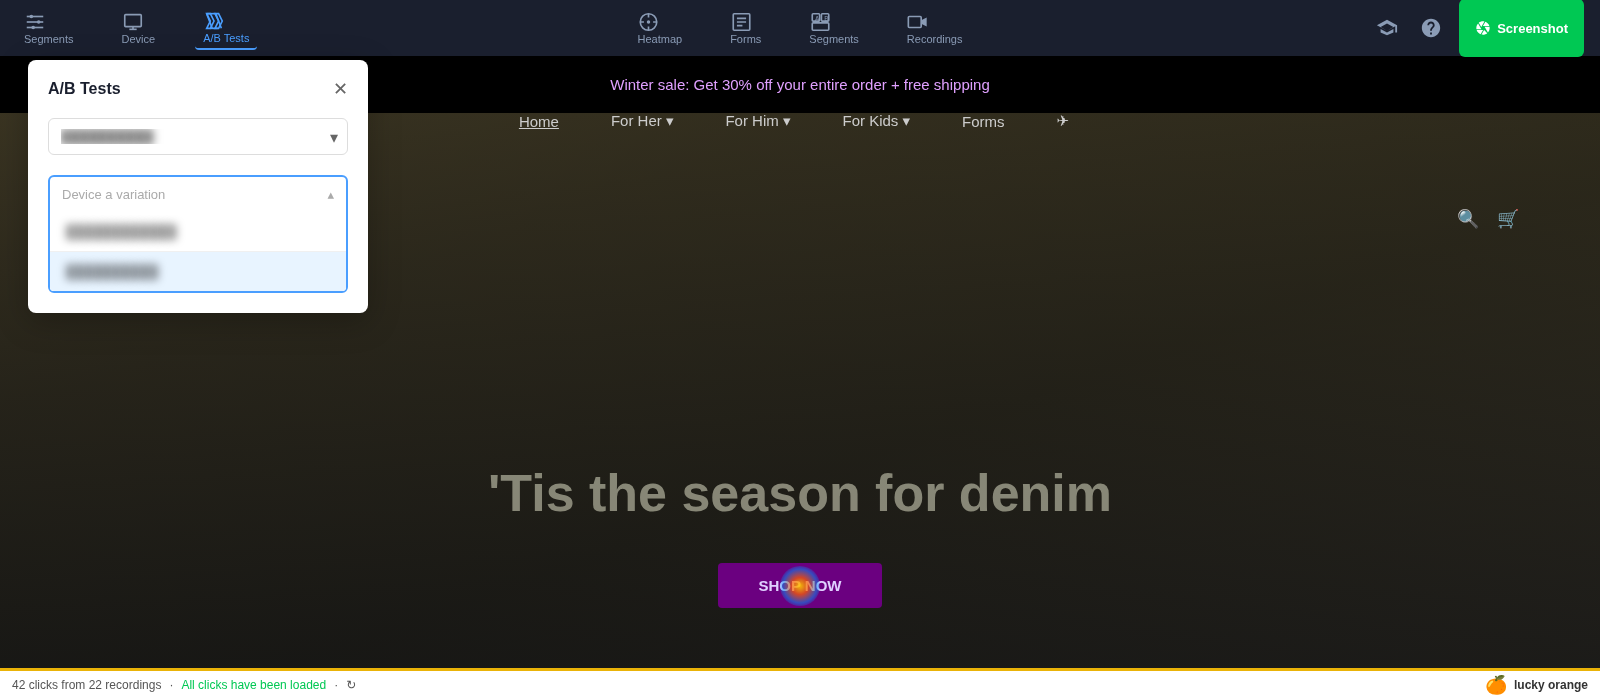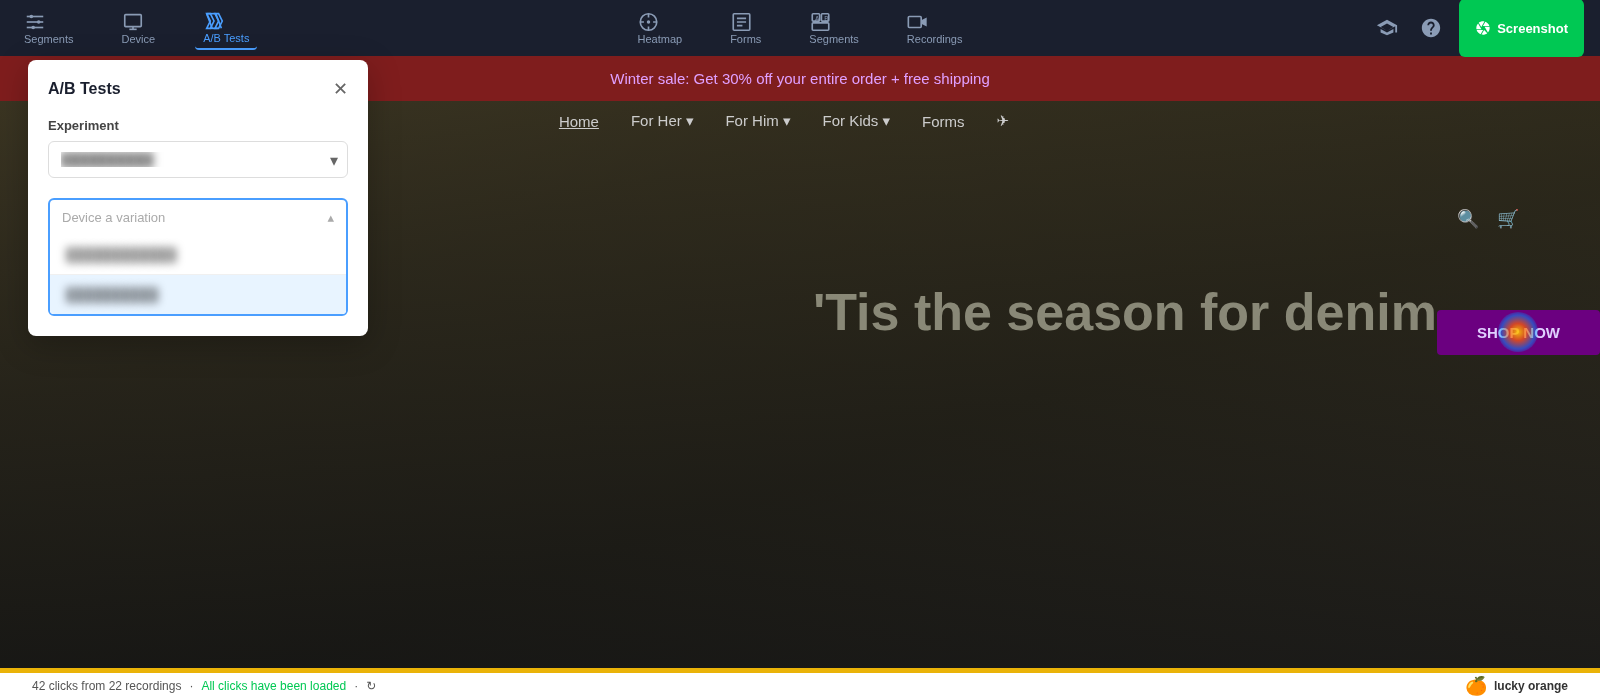--- a/index.html
+++ b/index.html
@@ -29,38 +29,38 @@
       display: flex; align-items: center; gap: 6px;
     }
 
     .icon-btn {
       background: none; border: none; color: #8a9bb5; cursor: pointer;
       width: 32px; height: 32px; display: flex; align-items: center; justify-content: center;
       border-radius: 50%;
     }
 
     .promo-banner {
-      background: #7f1d1d; color: #e0a0ff;
-      text-align: center; padding: 14px;
+      background: #000000; color: #e0a0ff;
+      text-align: center; padding: 20px;
       font-size: 15px; font-weight: 500;
       position: absolute; top: 56px; left: 0; right: 0; z-index: 5;
     }
 
     .site-nav {
       position: absolute; top: 100px; left: 0; right: 0; z-index: 5;
       display: flex; align-items: center; justify-content: center; gap: 32px;
       padding: 12px 0; color: #ccc; font-size: 15px;
     }
-    .site-nav-item { cursor: pointer; display: flex; align-items: center; gap: 4px; }
+    .site-nav-item { cursor: pointer; display: flex; align-items: center; gap: 4px; margin-left: 20px; }
     .site-nav-item.underline { text-decoration: underline; }
 
     .hero-area {
       position: absolute; top: 56px; left: 0; right: 0; bottom: 30px;
       background: linear-gradient(to bottom, rgba(50,45,30,0.7), rgba(20,20,20,0.85));
-      display: flex; flex-direction: row; align-items: center; justify-content: flex-end;
+      display: flex; flex-direction: column; align-items: center; justify-content: flex-end;
       padding-bottom: 60px; z-index: 3;
     }
 
     .hero-title {
       font-size: 52px; color: rgba(180,180,160,0.7); font-weight: 700;
       text-align: center; margin-bottom: 40px;
     }
 
     .shop-now-btn {
       background: #6b0080; color: #e0d0ff;
@@ -121,22 +121,22 @@
       text-shadow: 0 0 8px rgba(0,0,0,0.4); cursor: pointer;
       border-top: 1px solid #f0f0f0;
     }
     .variation-option:first-child { border-top: none; }
     .variation-option.selected { background: #e8f4ff; }
 
     
     .bottom-bar {
       position: absolute; bottom: 0; left: 0; right: 0; height: 30px;
       background: #fff; display: flex; align-items: center;
-      padding: 0 32px; justify-content: space-between;
-      border-top: 5px solid #eab308; z-index: 100; font-size: 12px;
+      padding: 0 12px; justify-content: space-between;
+      border-top: 3px solid #eab308; z-index: 100; font-size: 12px;
     }
     .bottom-left { display: flex; align-items: center; gap: 8px; color: #555; }
     .bottom-left .green { color: #00c853; }
     .bottom-right { display: flex; align-items: center; gap: 6px; }
     .lucky-orange-logo { font-size: 12px; color: #333; font-weight: 600; }
     .orange-dot { color: #ff6b00; font-size: 18px; }
 
     .refresh-icon { cursor: pointer; color: #555; }
 
     
@@ -273,21 +273,20 @@
     <div class="heatmap-dot"></div>
   </button>
 </div>
 
 <div class="ab-panel">
   <div class="ab-panel-header">
     <span class="ab-panel-title">A/B Tests</span>
     <button class="close-btn">✕</button>
   </div>
 
-  <div class="field-label">Experiment</div>
   <div class="select-wrapper">
     <select class="select-box blurred">
       <option>██████████</option>
     </select>
     <span class="chevron-icon">▾</span>
   </div>
 
   <div class="variation-dropdown">
     <div class="variation-header">
       <span>Device a variation</span>

